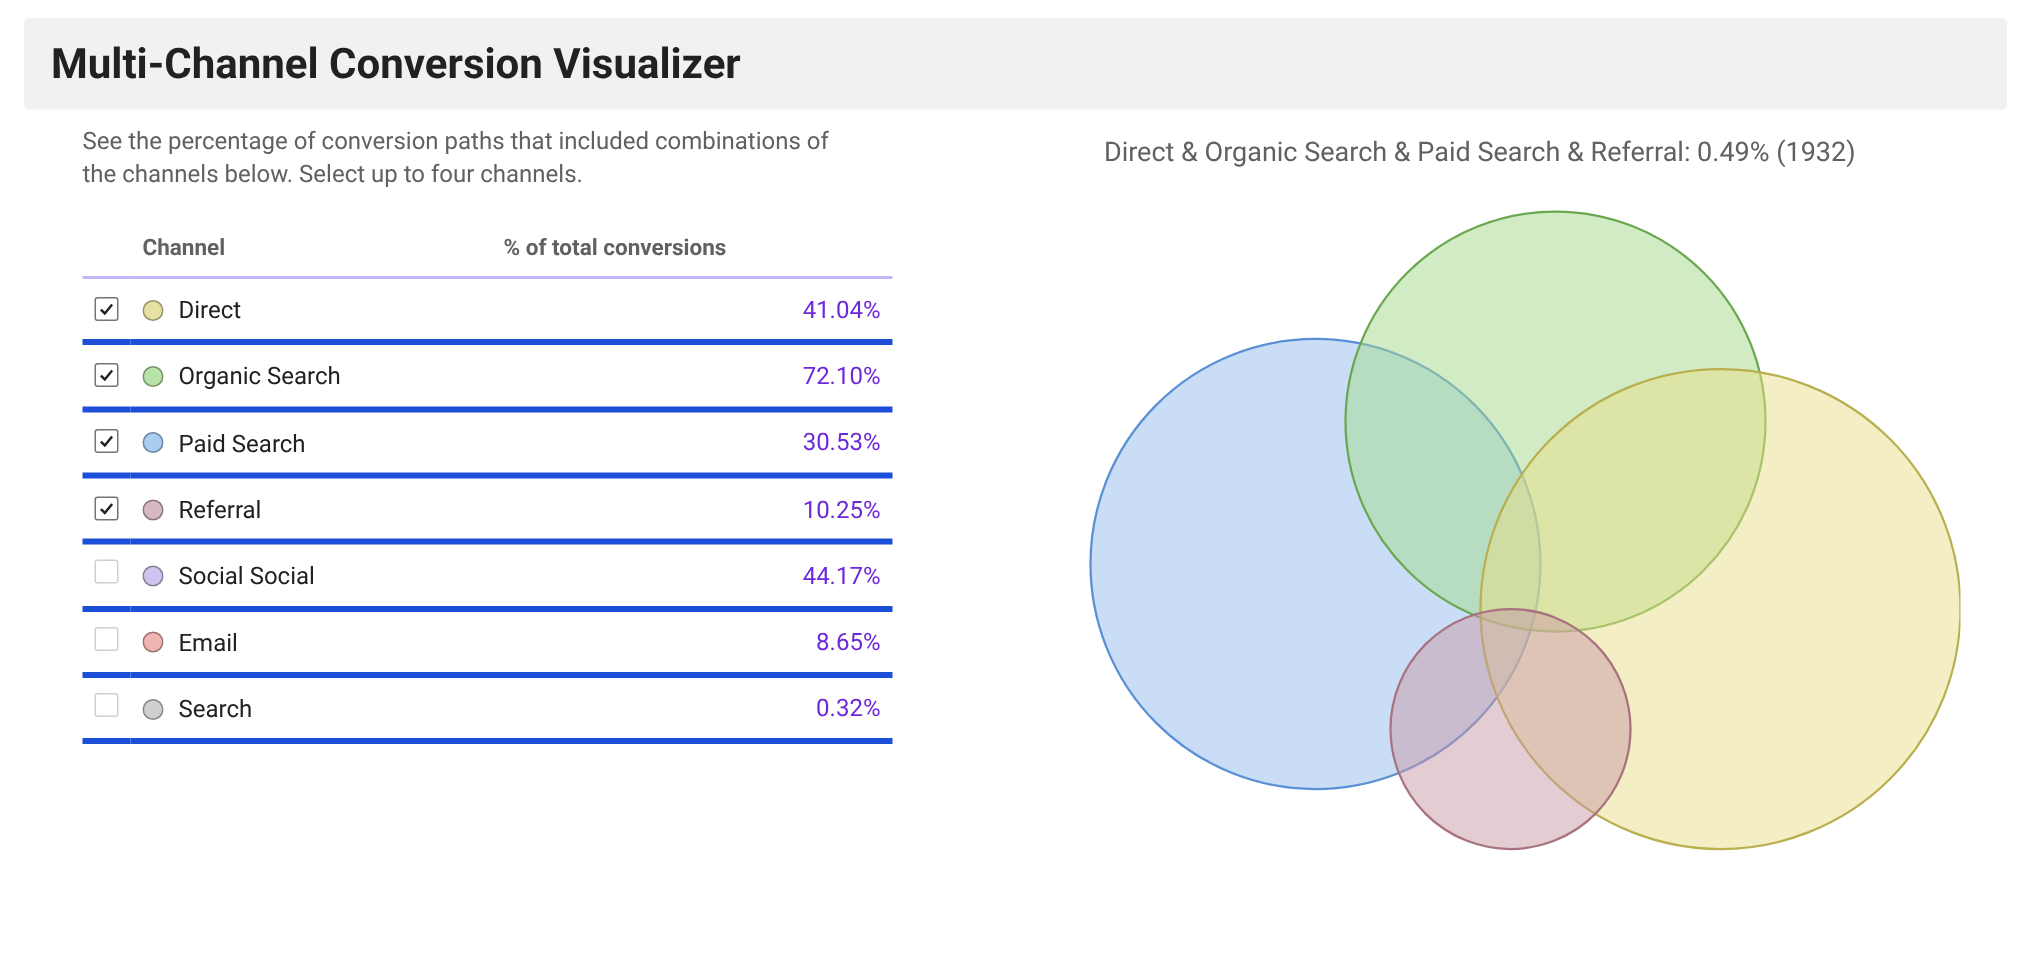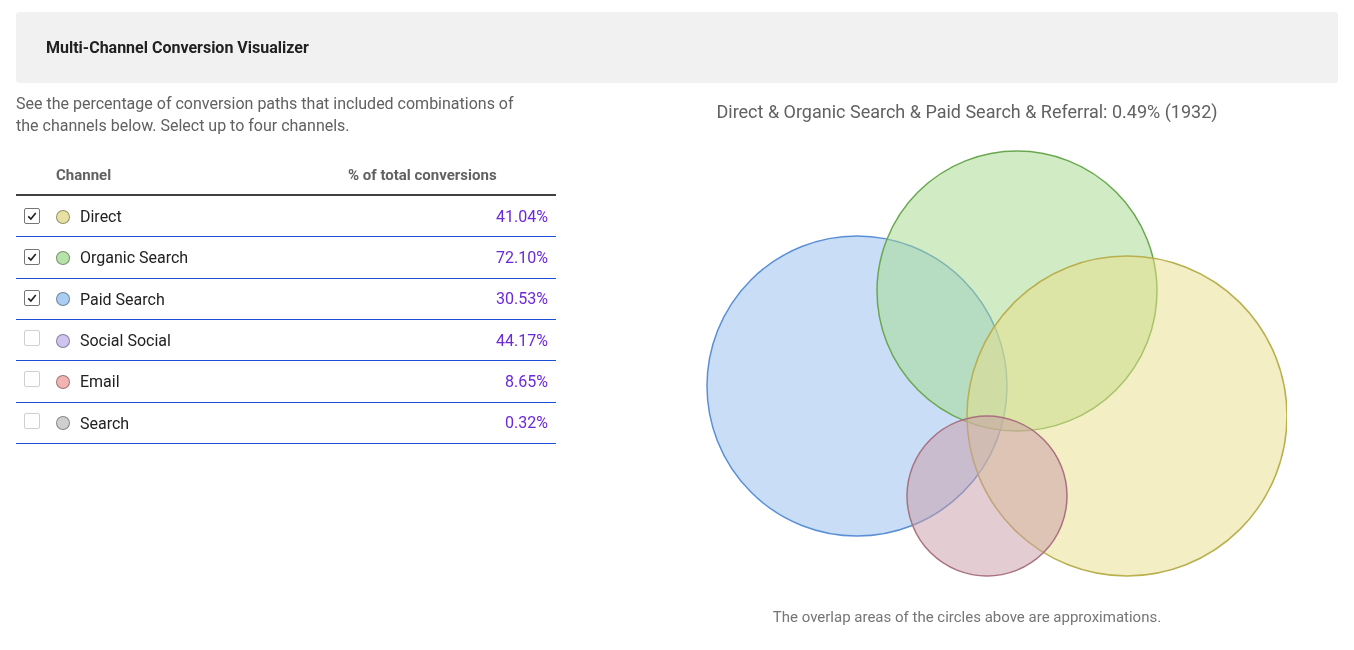--- a/index.html
+++ b/index.html
@@ -14,28 +14,29 @@
     width: 1354px;
     padding: 12px 16px;
   }
   .title-bar {
     background: #f1f1f1;
     border-radius: 3px;
     padding: 14px 18px;
     margin-bottom: 10px;
   }
   .title-bar h1 {
-    margin: 12px;
-    font-size: 16px;
+    margin: 0;
+    font-size: 28px;
     font-weight: 700;
     color: #212121;
   }
   .content {
     display: flex;
     gap: 40px;
+    margin-left: 39px;
   }
   .left {
     width: 540px;
   }
   .description {
     font-size: 16px;
     color: #616161;
     line-height: 1.35;
     margin: 0 0 24px 0;
     max-width: 500px;
@@ -44,29 +45,29 @@
     width: 100%;
     border-collapse: collapse;
     font-size: 16px;
   }
   table.channels thead th {
     text-align: left;
     font-size: 15px;
     font-weight: 700;
     color: #616161;
     padding: 6px 8px 10px 8px;
-    border-bottom: 2px solid #404040;
+    border-bottom: 2px solid #c4b5fd;
     vertical-align: bottom;
   }
   table.channels thead th.pct {
-    text-align: center;
+    text-align: left;
   }
   table.channels tbody td {
     padding: 10px 8px;
-    border-bottom: 1px solid #1d4ed8;
+    border-bottom: 4px solid #1d4ed8;
     vertical-align: middle;
   }
   table.channels td.cb-cell { width: 30px; }
   table.channels td.ch-cell { }
   table.channels td.pct-cell { text-align: right; color:#6d28d9; }
   .cb {
     width: 16px;
     height: 16px;
     border: 1.5px solid #757575;
     border-radius: 2px;
@@ -173,20 +174,34 @@
               </span>
             </td>
             <td class="ch-cell">
               <span class="swatch" style="background:#aacdf2;"></span>
               <span class="ch-label">Paid Search</span>
             </td>
             <td class="pct-cell">30.53%</td>
           </tr>
           <tr>
             <td class="cb-cell">
+              <span class="cb">
+                <svg viewBox="0 0 16 16">
+                    <path d="M3 8.5 L6.5 12 L13 4"></path>
+                  </svg>
+              </span>
+            </td>
+            <td class="ch-cell">
+              <span class="swatch" style="background:#d6b8c1;"></span>
+              <span class="ch-label">Referral</span>
+            </td>
+            <td class="pct-cell">10.25%</td>
+          </tr>
+          <tr>
+            <td class="cb-cell">
               <span class="cb unchecked"></span>
             </td>
             <td class="ch-cell">
               <span class="swatch" style="background:#cfc3ef;"></span>
               <span class="ch-label">Social Social</span>
             </td>
             <td class="pct-cell">44.17%</td>
           </tr>
           <tr>
             <td class="cb-cell">
@@ -219,17 +234,16 @@
 
           <circle cx="210" cy="260" r="150" stroke-width="1.5" fill-opacity="0.55" style="stroke:#5a8fd6" fill="#9cc3ef"></circle>
 
           <circle cx="370" cy="165" r="140" stroke-width="1.5" fill-opacity="0.5" style="stroke:#6aa84f" fill="#a4d98c"></circle>
 
           <circle cx="480" cy="290" r="160" stroke-width="1.5" fill-opacity="0.5" style="stroke:#b9af4f" fill="#e7dd88"></circle>
 
           <circle cx="340" cy="370" r="80" stroke-width="1.5" fill-opacity="0.5" style="stroke:#a8727f" fill="#c89aa6"></circle>
         </svg>
       </div>
-      <div class="venn-caption">The overlap areas of the circles above are approximations.</div>
     </div>
 
   </div>
 </div>
 
 </body></html>

